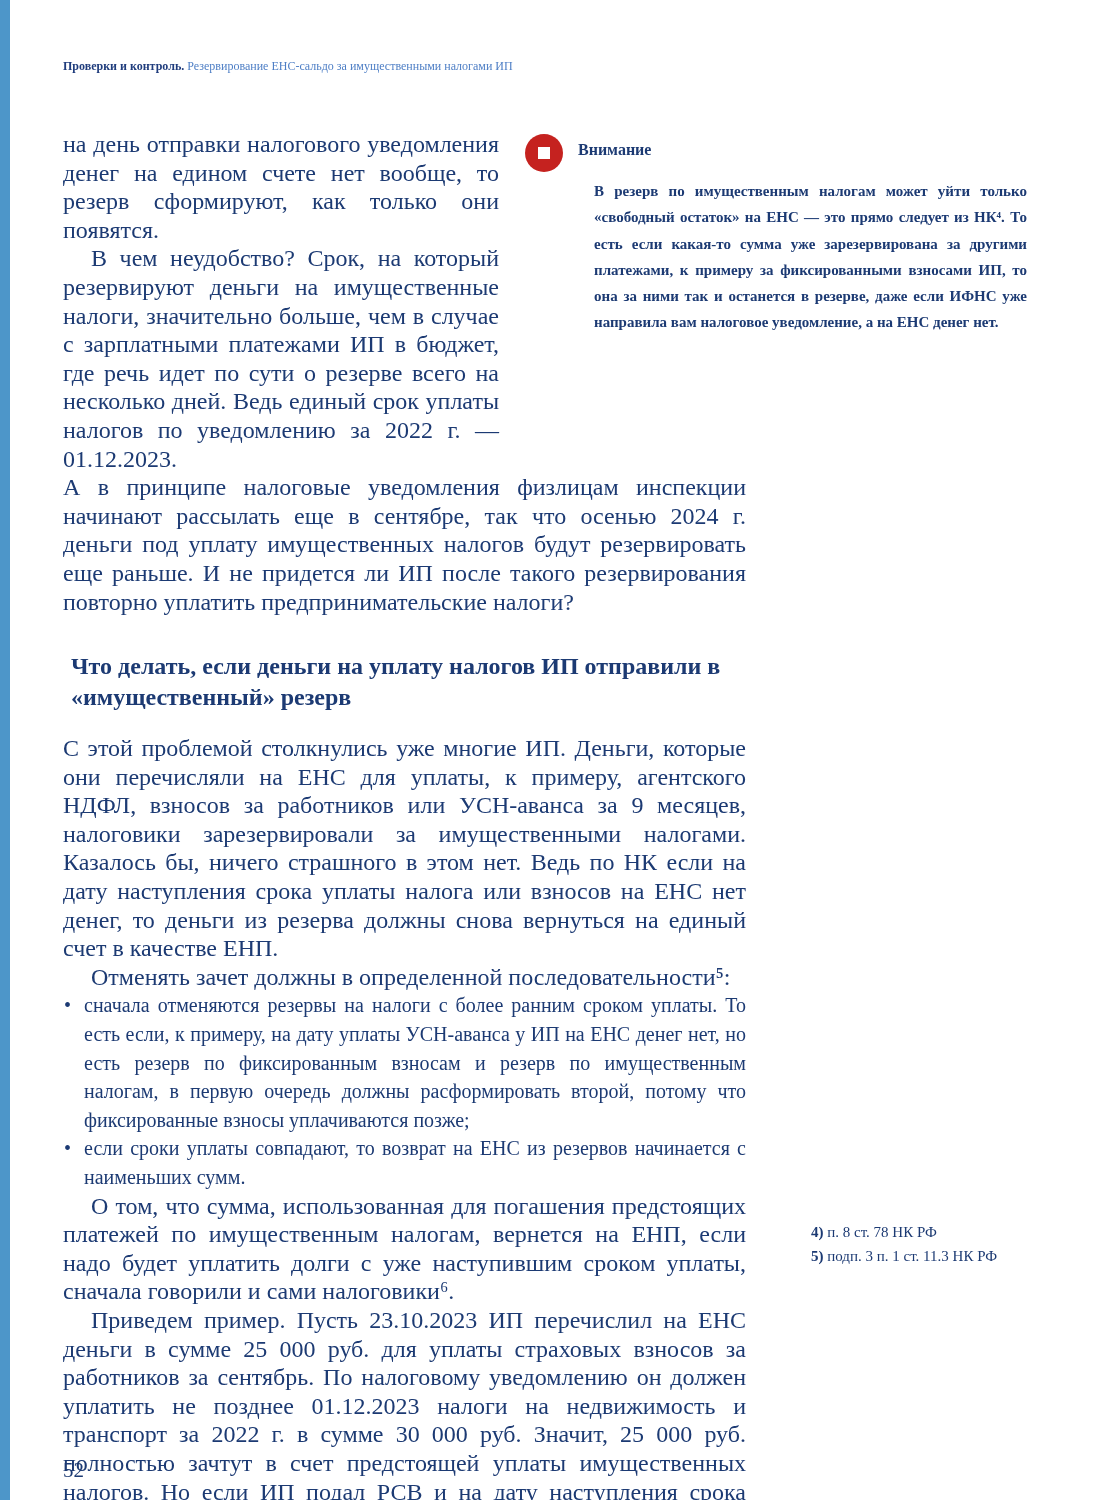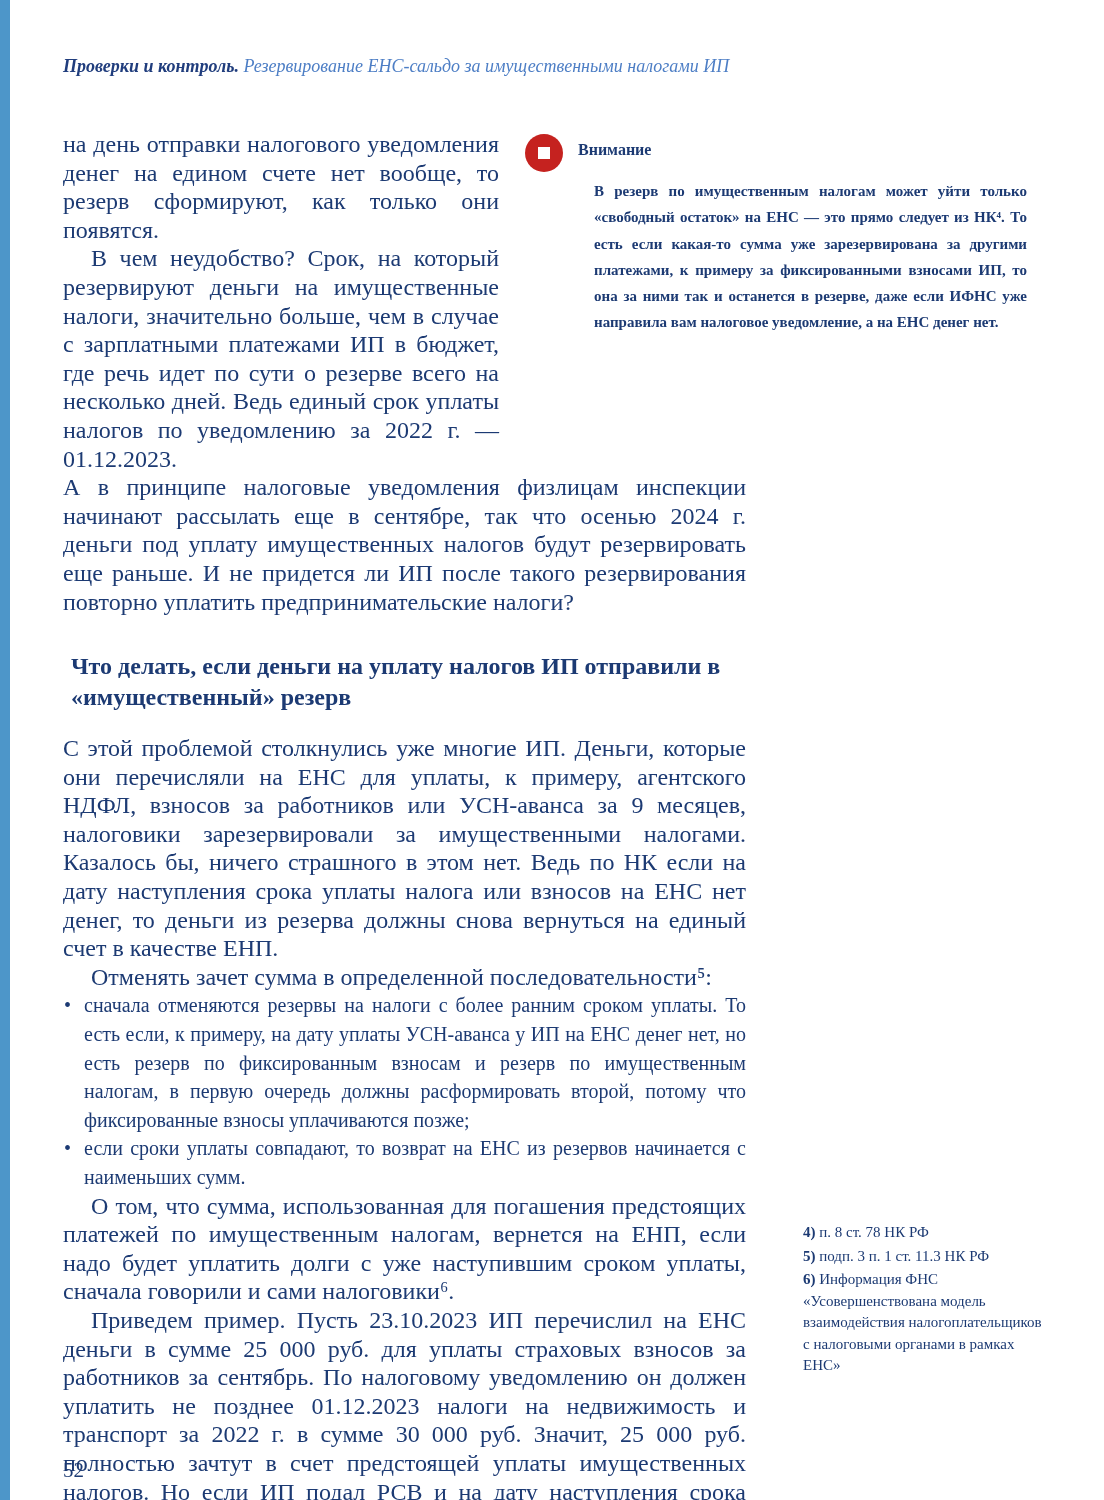--- a/index.html
+++ b/index.html
@@ -18,24 +18,23 @@
   .edge-bar {
     position: absolute;
     left: 0; top: 0;
     width: 10px; height: 100%;
     background: #4d96c9;
   }
 
   .page-header {
     position: absolute;
     left: 63px; top: 54px;
-    font-size: 18px;
+    font-size: 12px;
     line-height: 24px;
     white-space: nowrap;
-    font-style: italic;
   }
   .rubric { font-weight: bold; color: #203d7d; }
   .subtitle { color: #4d7ec5; }
 
   .main {
     position: absolute;
     left: 63px; top: 130px;
     width: 980px;
   }
 
@@ -116,21 +115,21 @@
     left: 1px; top: 0;
   }
 
   .footnotes {
     position: absolute;
     left: 795px; top: 1222px;
     width: 255px;
     font-size: 15px;
     line-height: 21.5px;
   }
-  .footnotes p { margin: 0 8px 2px; }
+  .footnotes p { margin: 0 16px 2px; }
   .footnotes b { font-weight: bold; }
 
   .page-number {
     position: absolute;
     left: 63px; top: 1458px;
     font-size: 21px;
   }
 </style>
 </head>
 <body>
@@ -161,39 +160,38 @@
           <p class="attn-body">В резерв по имущественным налогам может уйти только «свободный остаток» на ЕНС — это прямо следует из НК⁴. То есть если какая-то сумма уже зарезервирована за другими платежами, к примеру за фиксированными взносами ИП, то она за ними так и останется в резерве, даже если ИФНС уже направила вам налоговое уведомление, а на ЕНС денег нет.</p>
         </div>
       </aside>
     </div>
 
     <p class="body">А в принципе налоговые уведомления физлицам инспекции начинают рассылать еще в сентябре, так что осенью 2024 г. деньги под уплату имущественных налогов будут резервировать еще раньше. И не придется ли ИП после такого резервирования повторно уплатить предпринимательские налоги?</p>
 
     <h2 class="section-heading">Что делать, если деньги на уплату налогов ИП отправили в «имущественный» резерв</h2>
 
     <p class="body">С этой проблемой столкнулись уже многие ИП. Деньги, которые они перечисляли на ЕНС для уплаты, к примеру, агентского НДФЛ, взносов за работников или УСН-аванса за 9 месяцев, налоговики зарезервировали за имущественными налогами. Казалось бы, ничего страшного в этом нет. Ведь по НК если на дату наступления срока уплаты налога или взносов на ЕНС нет денег, то деньги из резерва должны снова вернуться на единый счет в качестве ЕНП.</p>
-    <p class="body indent">Отменять зачет сумма в определенной последовательности⁵:</p>
+    <p class="body indent">Отменять зачет должны в определенной последовательности⁵:</p>
 
     <ul class="bullets">
       <li>
         <span class="dot">•</span>
         <span>сначала отменяются резервы на налоги с более ранним сроком уплаты. То есть если, к примеру, на дату уплаты УСН-аванса у ИП на ЕНС денег нет, но есть резерв по фиксированным взносам и резерв по имущественным налогам, в первую очередь должны расформировать второй, потому что фиксированные взносы уплачиваются позже;</span>
       </li>
       <li>
         <span class="dot">•</span>
         <span>если сроки уплаты совпадают, то возврат на ЕНС из резервов начинается с наименьших сумм.</span>
       </li>
     </ul>
 
     <p class="body indent">О том, что сумма, использованная для погашения предстоящих платежей по имущественным налогам, вернется на ЕНП, если надо будет уплатить долги с уже наступившим сроком уплаты, сначала говорили и сами налоговики⁶.</p>
     <p class="body indent">Приведем пример. Пусть 23.10.2023 ИП перечислил на ЕНС деньги в сумме 25 000 руб. для уплаты страховых взносов за работников за сентябрь. По налоговому уведомлению он должен уплатить не позднее 01.12.2023 налоги на недвижимость и транспорт за 2022 г. в сумме 30 000 руб. Значит, 25 000 руб. полностью зачтут в счет предстоящей уплаты имущественных налогов. Но если ИП подал РСВ и на дату наступления срока уплаты взносов (30.10.2023) денег на ЕНС</p>
 
   </main>
 
   <aside class="footnotes">
     <p><b>4)</b> <span>п. 8 ст. 78 НК РФ</span></p>
     <p><b>5)</b> <span>подп. 3 п. 1 ст. 11.3 НК РФ</span></p>
-    <p><b>6)</b> <span>Информация ФНС «Усовершенствована модель взаимодействия налогоплательщиков с налоговыми органами в рамках ЕНС»</span></p>
   </aside>
 
   <div class="page-number">52</div>
 
 </div>
 
 </body></html>

